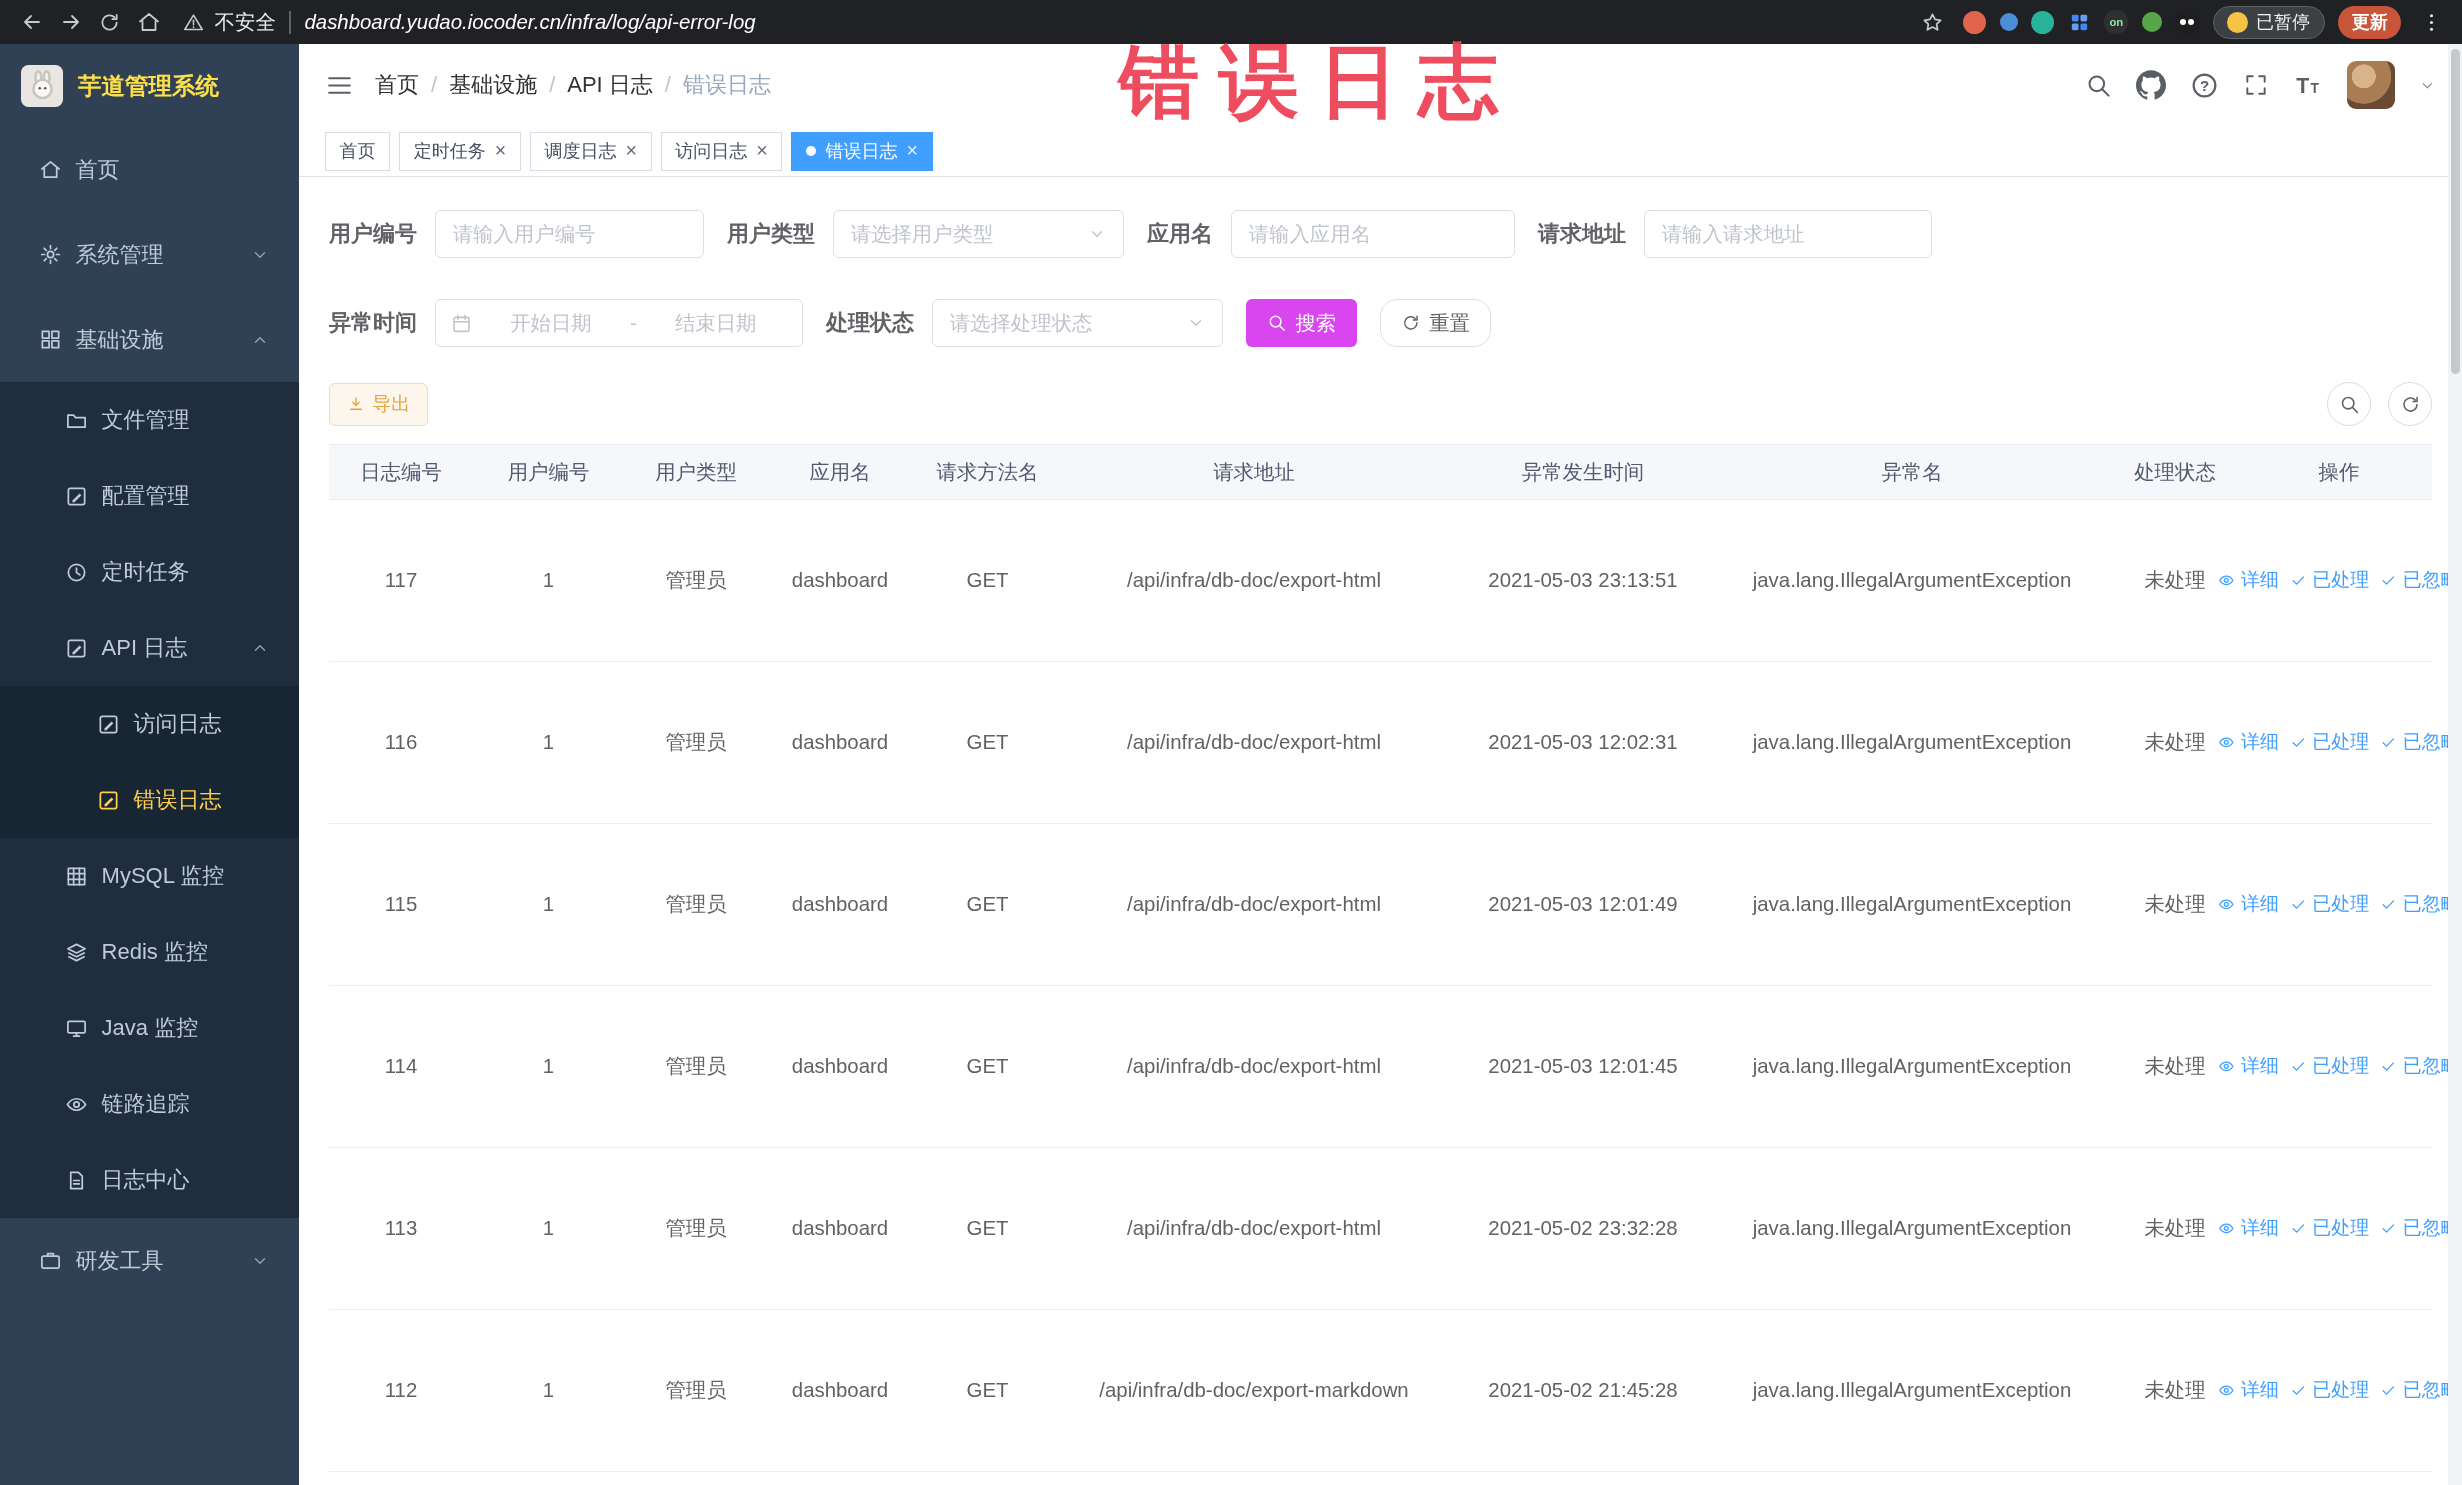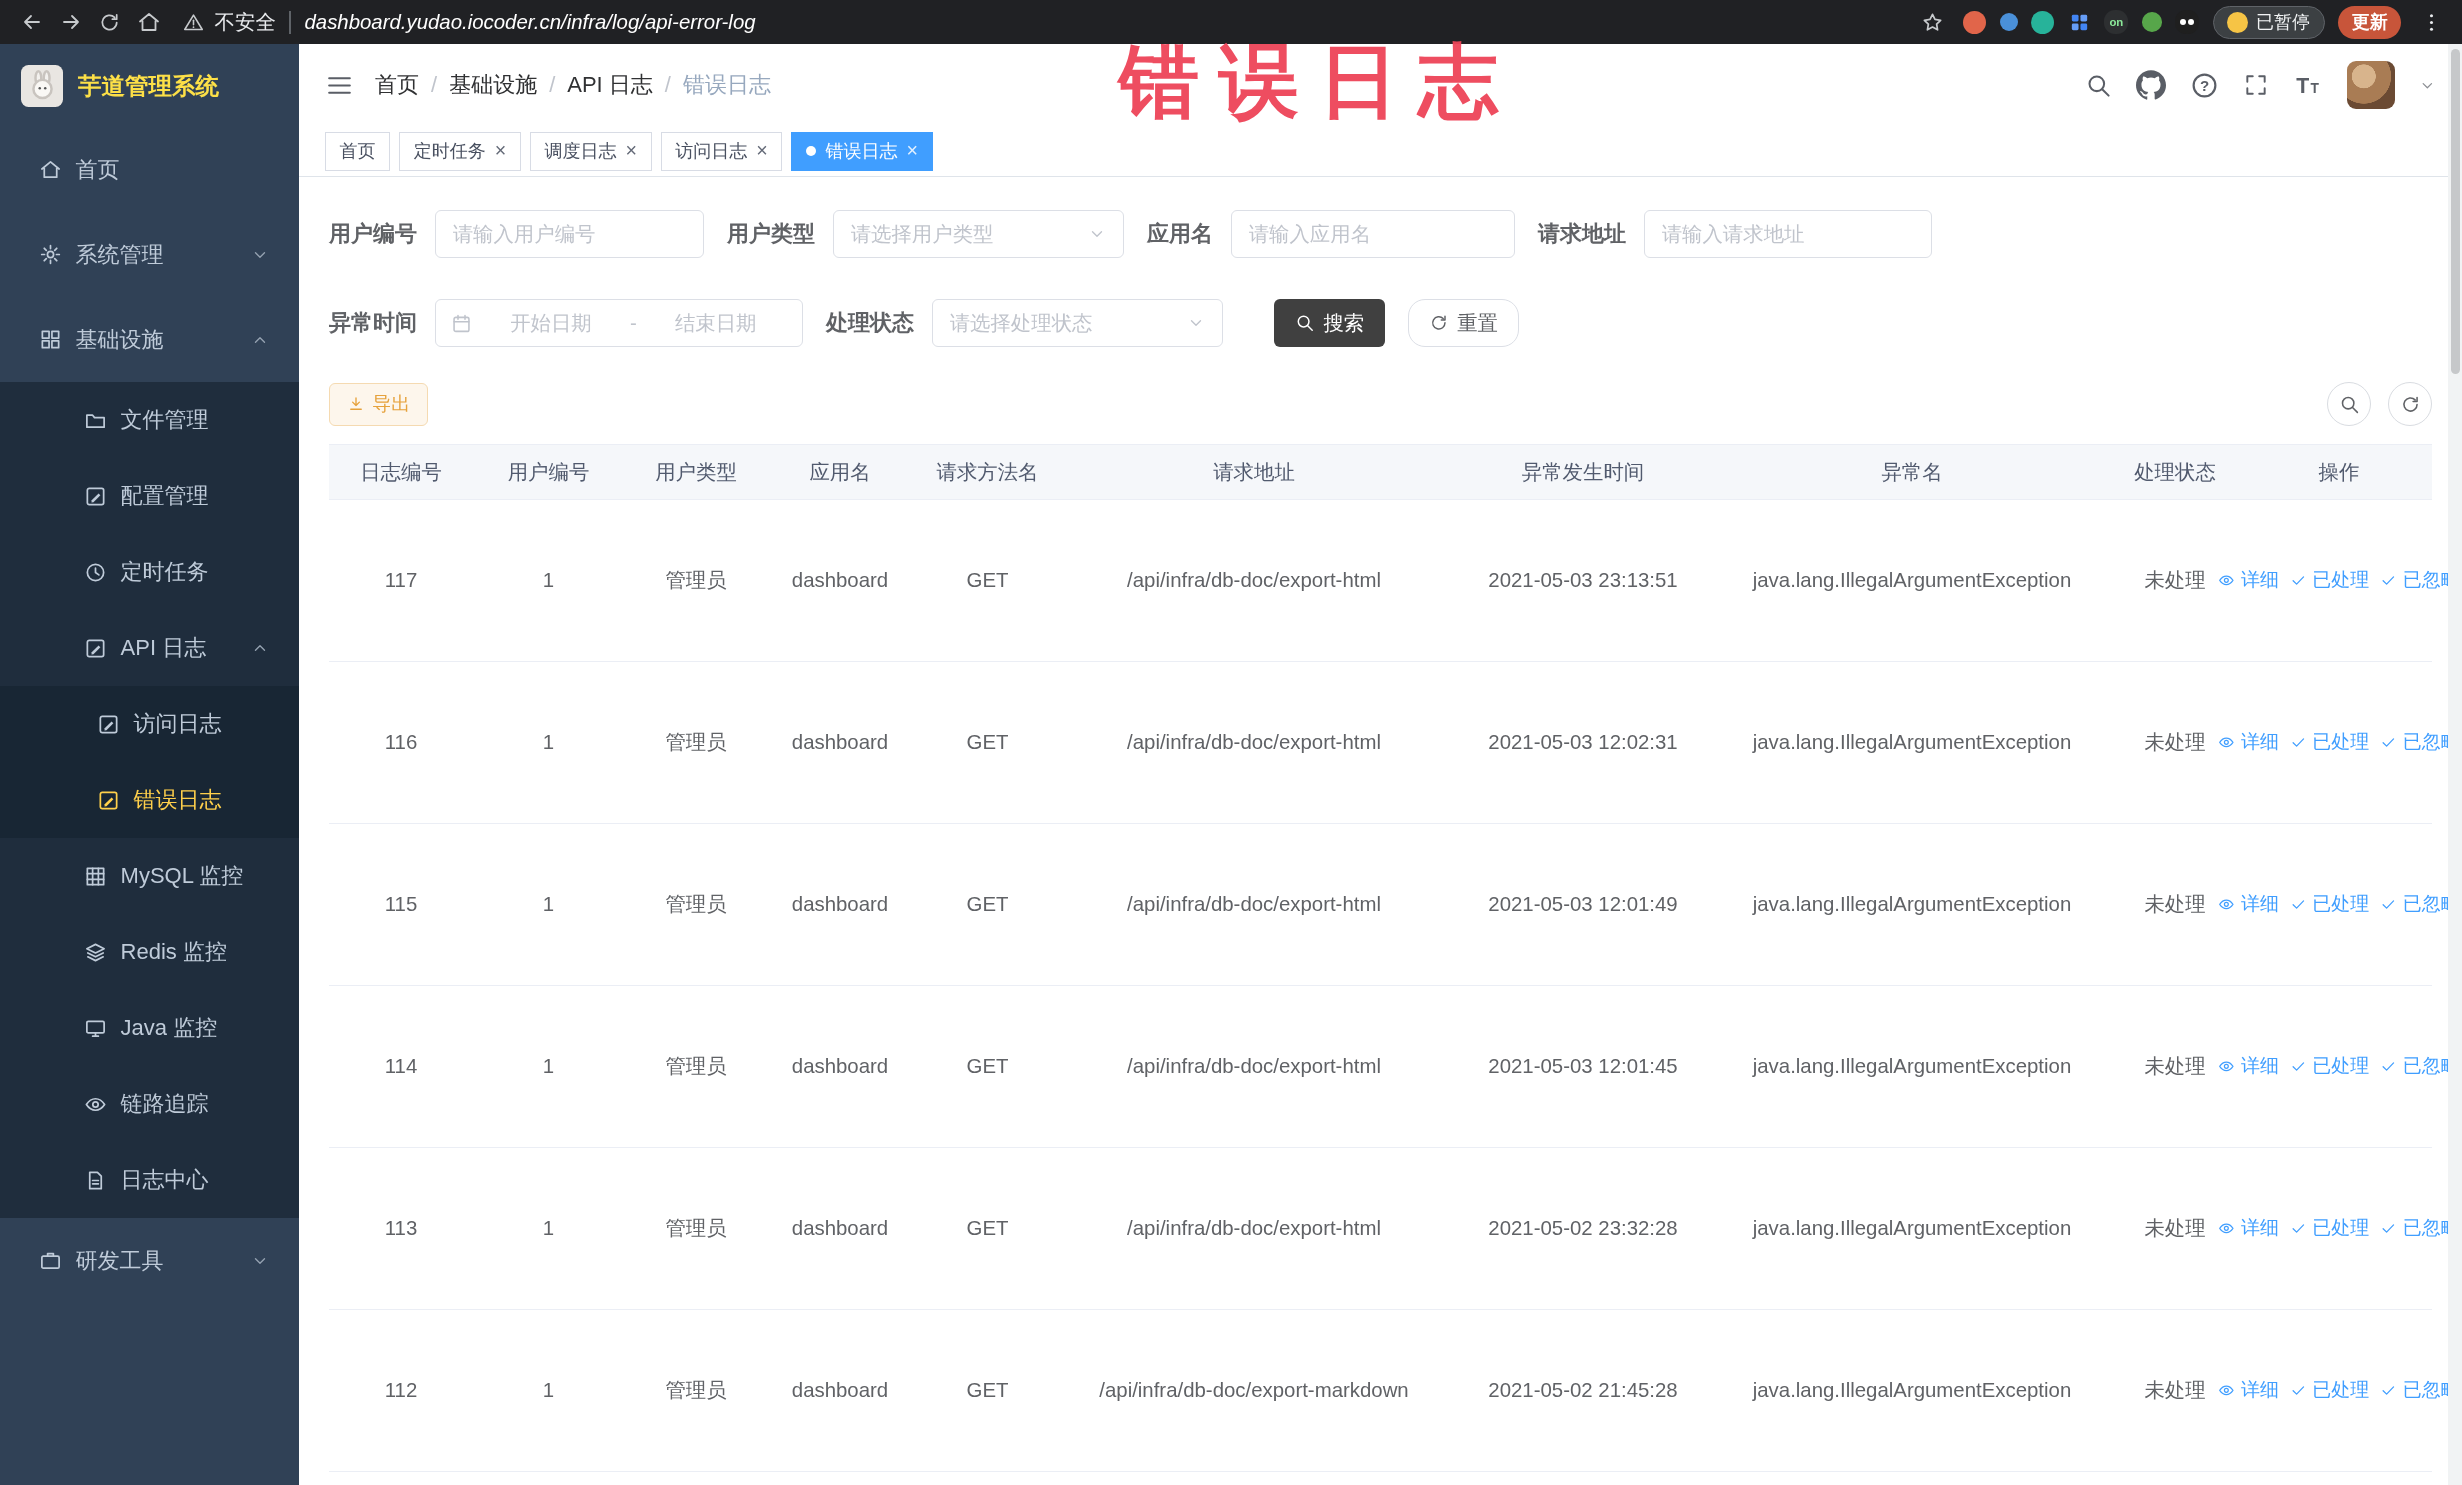--- a/index.html
+++ b/index.html
@@ -38,21 +38,21 @@
   
   .sidebar{width:299px;background:#304156;flex:none;display:flex;flex-direction:column;overflow:hidden;}
   .logo{height:83px;display:flex;align-items:center;gap:15px;padding:0 21px;flex:none;}
   .logo-img{width:42px;height:42px;border-radius:7.6px;background:#e9e6e2;
     display:flex;align-items:center;justify-content:center;overflow:hidden;}
   .logo-title{font-size:23.5px;font-weight:700;color:#fde047;white-space:nowrap;}
   .nav{flex:1;overflow:hidden;}
   .nav-item{display:flex;align-items:center;gap:13.6px;color:#bfcbd9;font-size:22px;
     cursor:pointer;white-space:nowrap;}
   .nav-item.lvl1{height:85px;padding:0 30px 0 39px;}
-  .nav-item.lvl2{height:76px;padding:0 30px 0 84px;background:#1f2d3d;}
+  .nav-item.lvl2{height:76px;padding:0 30px 0 65px;background:#1f2d3d;}
   .nav-item.lvl3{height:76px;padding:0 30px 0 97px;background:#182634;}
   .nav-caret{margin-left:auto;color:#95a2b1;}
   .nav-item.active{color:#ffd04b;}
   .nav-icon{display:flex;flex:none;}
 
   
   .main{flex:1;display:flex;flex-direction:column;min-width:0;background:#fff;}
 
   .topbar{height:82px;display:flex;align-items:center;padding:0 26px;gap:21px;flex:none;}
   .hamburger{color:#5a5e66;cursor:pointer;}
@@ -90,21 +90,21 @@
     align-items:center;gap:9px;padding:0 16.7px;background:#fff;cursor:pointer;}
   .select .ph{flex:1;font-size:20.4px;color:#c0c4cc;white-space:nowrap;overflow:hidden;}
   .select .chev{color:#c0c4cc;flex:none;}
   .daterange{width:368px;height:48px;border:1.5px solid #dcdfe6;border-radius:6px;
     display:flex;align-items:center;gap:7.6px;padding:0 15px;background:#fff;cursor:pointer;}
   .daterange .ph{flex:1;font-size:20.4px;color:#c0c4cc;text-align:center;white-space:nowrap;}
   .daterange .sep{color:#c0c4cc;font-size:20.4px;}
   .cal{color:#c0c4cc;flex:none;}
   .btn{height:48px;border-radius:6px;display:inline-flex;align-items:center;gap:9px;
     padding:0 19.7px;font-size:20.4px;cursor:pointer;border:1.5px solid transparent;white-space:nowrap;}
-  .btn-primary{background:#404040;color:#fff;margin-left:28px;}
+  .btn-primary{background:#d946ef;color:#fff;}
   .btn-plain{background:#fff;border-color:#dcdfe6;color:#606266;border-radius:17px;}
   .btn-warning{height:43px;background:#fdf6ec;border-color:#f5dab1;color:#e6a23c;
     font-size:19px;padding:0 16.7px;gap:7.6px;}
 
   .toolbar-row{margin-top:35px;display:flex;align-items:center;}
   .toolbar-right{margin-left:auto;display:flex;gap:16.7px;}
   .circle-btn{width:44px;height:44px;border-radius:50%;border:1.5px solid #d9dce1;
     background:#fff;color:#606266;display:flex;align-items:center;justify-content:center;cursor:pointer;}
 
   

